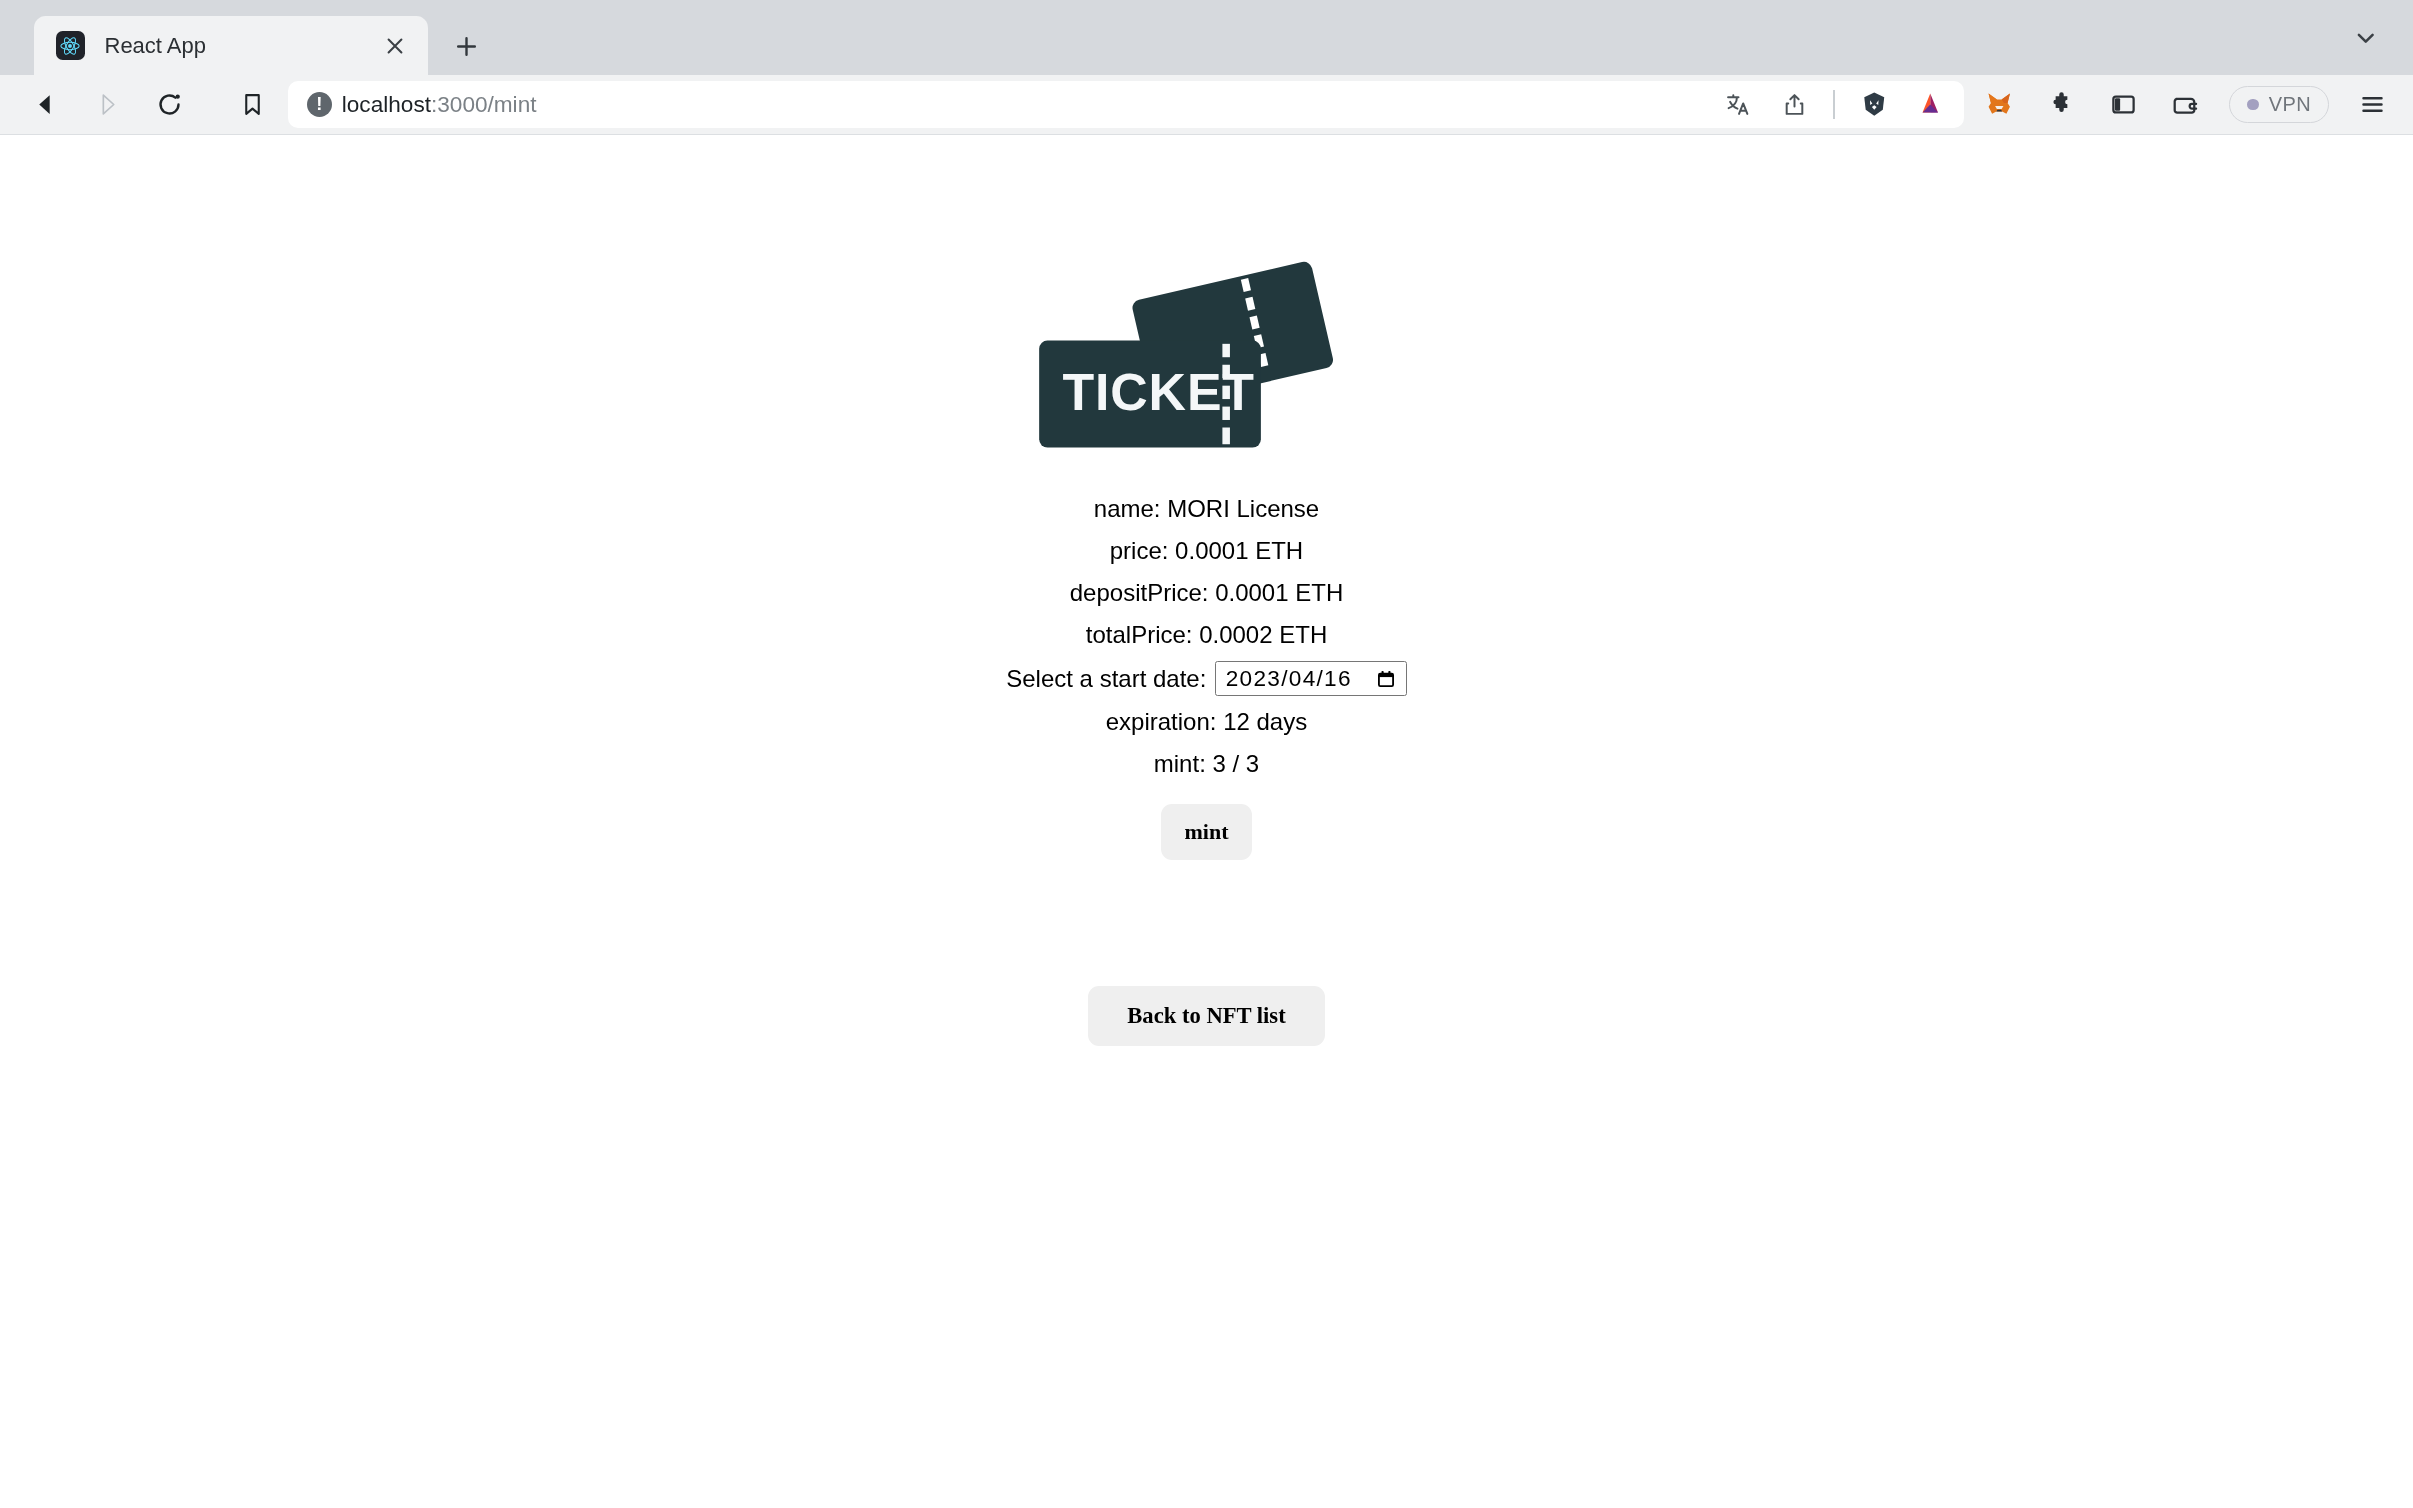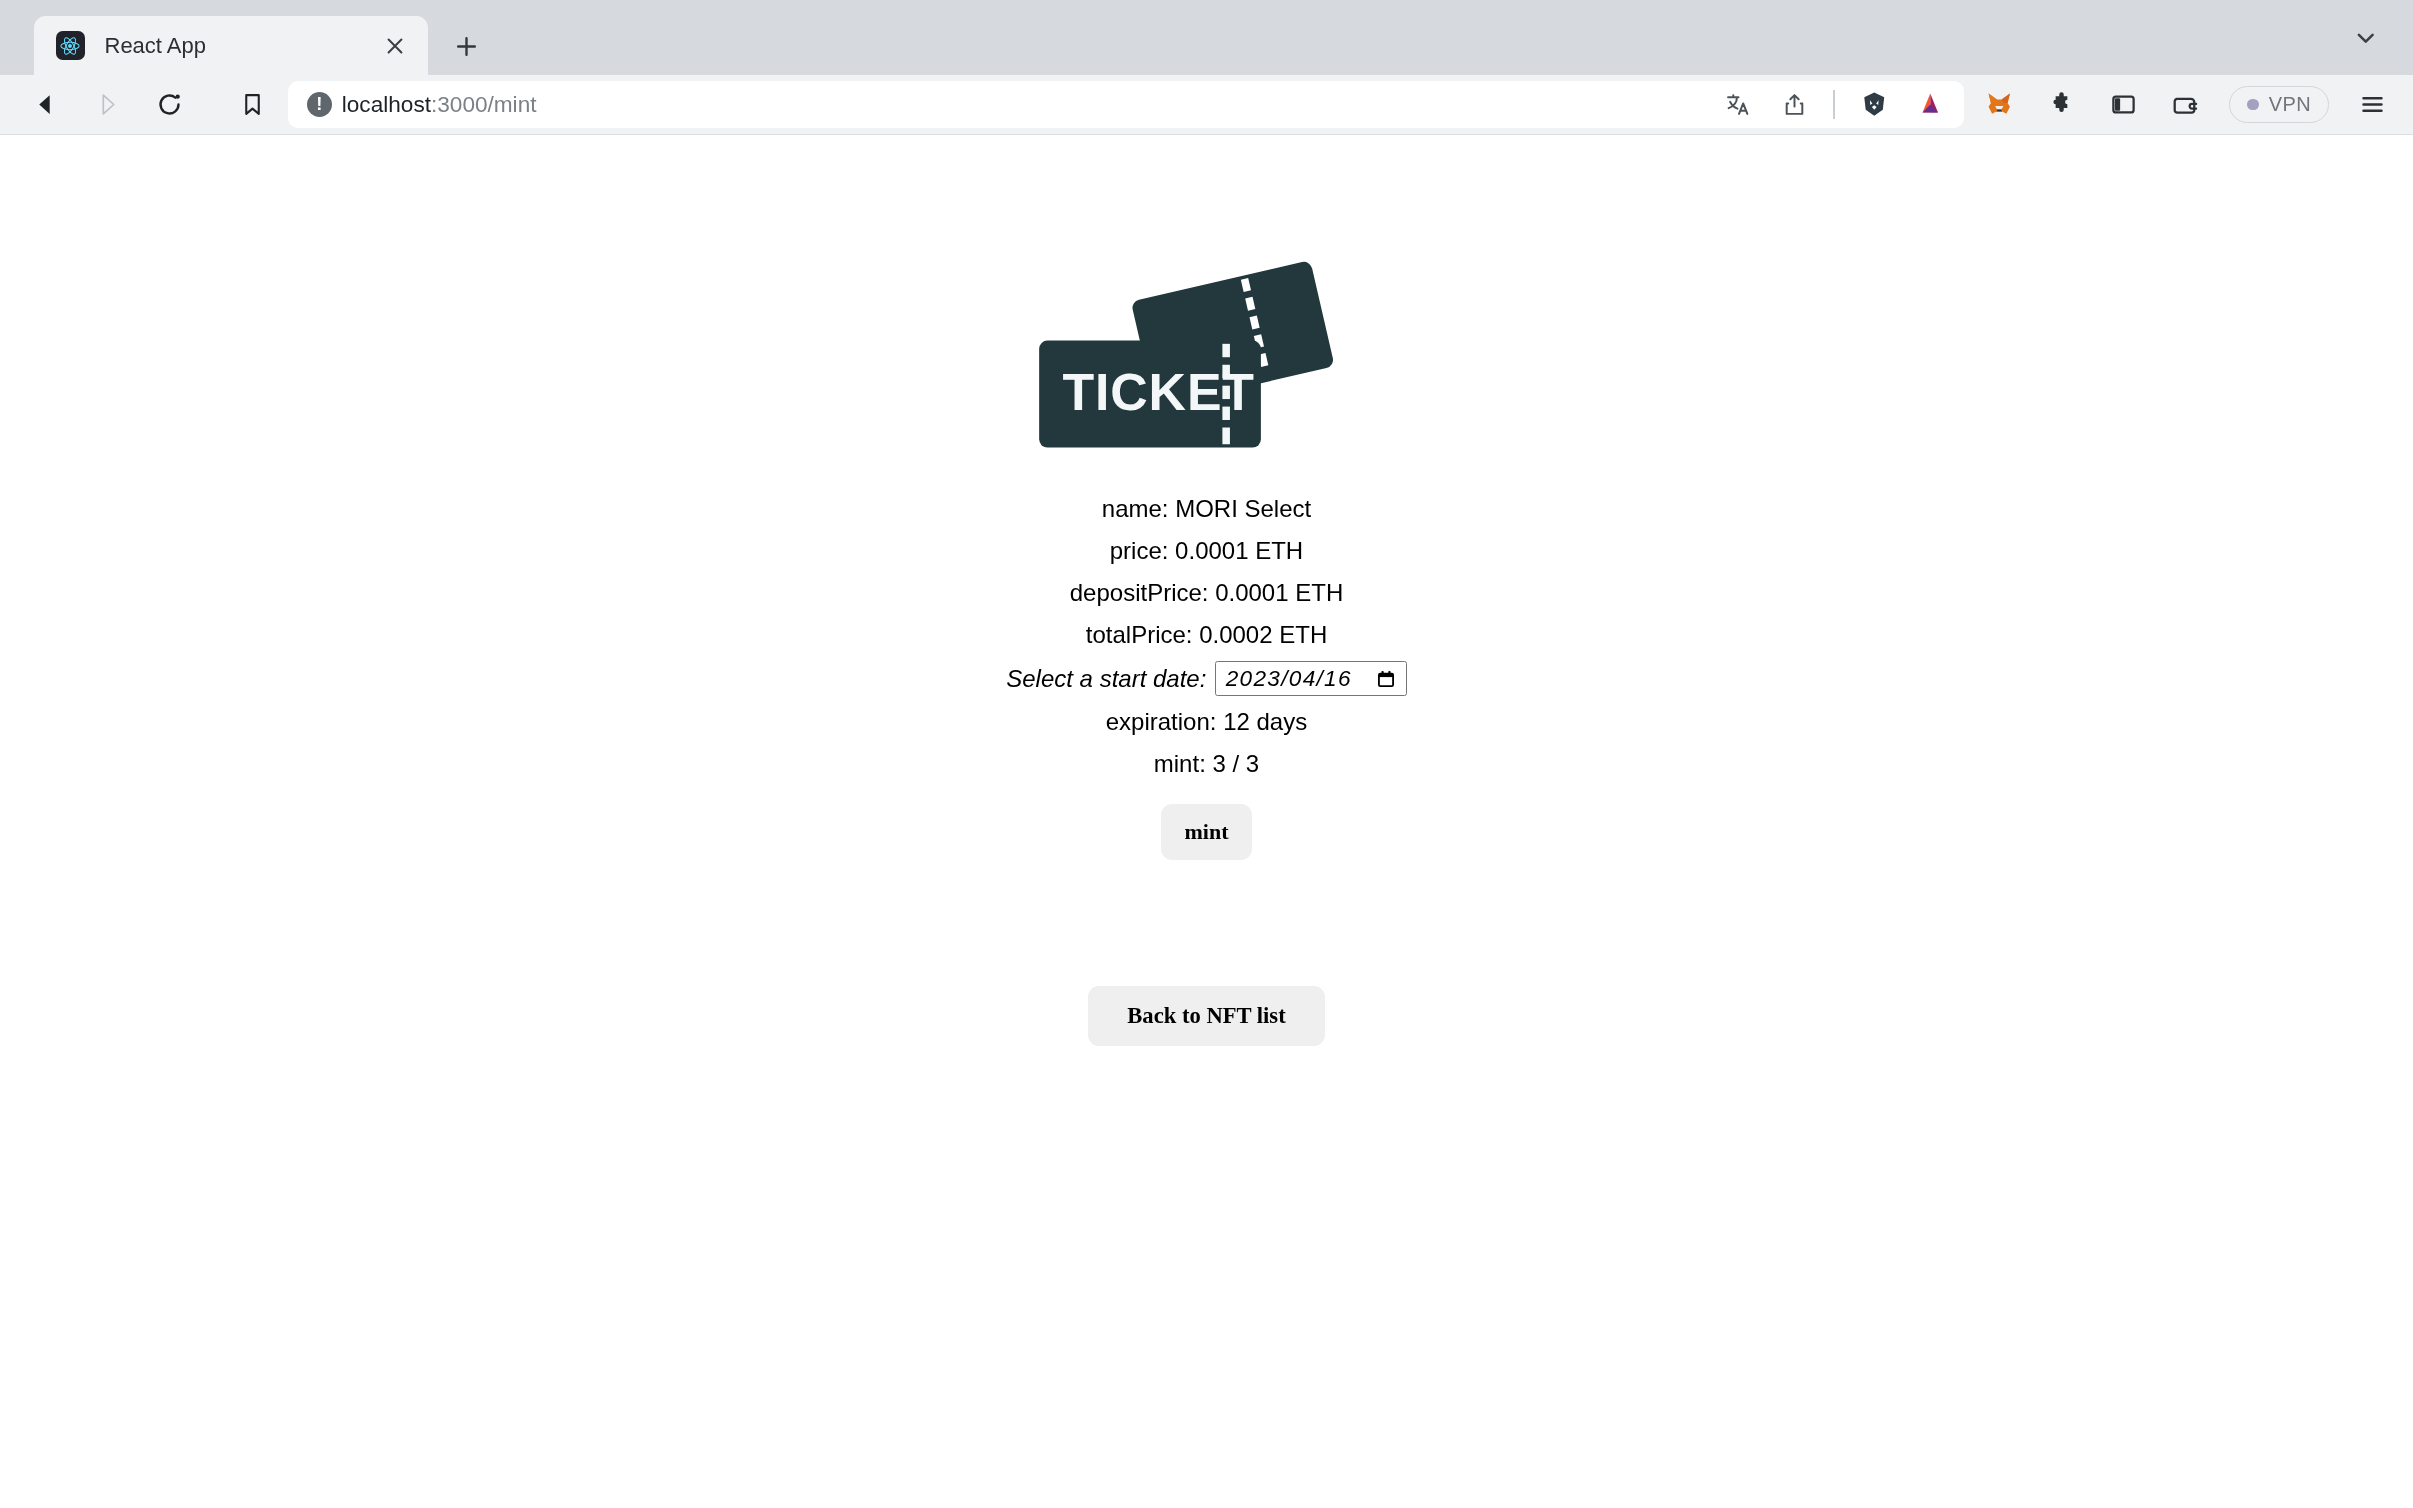--- a/index.html
+++ b/index.html
@@ -239,21 +239,20 @@
     line-height: 42px;
     color: #000000;
     white-space: nowrap;
   }
 
   .date-row {
     display: flex;
     align-items: center;
     line-height: 42px;
     margin: 1.7px 0;
-    font-style: italic;
   }
   .date-label {
     font-size: 24px;
     color: #000000;
     margin-right: 8.4px;
     white-space: nowrap;
   }
   .date-input {
     border: 1.7px solid #767676;
     border-radius: 2.5px;
@@ -458,21 +457,21 @@
         <g fill="#f4f7f8">
           <rect x="219" y="99" width="9" height="16"></rect>
           <rect x="219" y="124" width="9" height="16"></rect>
           <rect x="219" y="149" width="9" height="16"></rect>
           <rect x="219" y="174" width="9" height="16"></rect>
           <rect x="219" y="199" width="9" height="20"></rect>
         </g>
       </svg>
 
       <div class="info-lines">
-        <div class="info-line">name: MORI Select</div>
+        <div class="info-line">name: MORI License</div>
         <div class="info-line">price: 0.0001 ETH</div>
         <div class="info-line">depositPrice: 0.0001 ETH</div>
         <div class="info-line">totalPrice: 0.0002 ETH</div>
 
         <div class="date-row">
           <span class="date-label">Select a start date:</span>
           <span class="date-input">
             <span class="date-value">2023/04/16</span>
             <span class="cal-icon">
               <svg width="20" height="20" viewBox="0 0 24 24">

